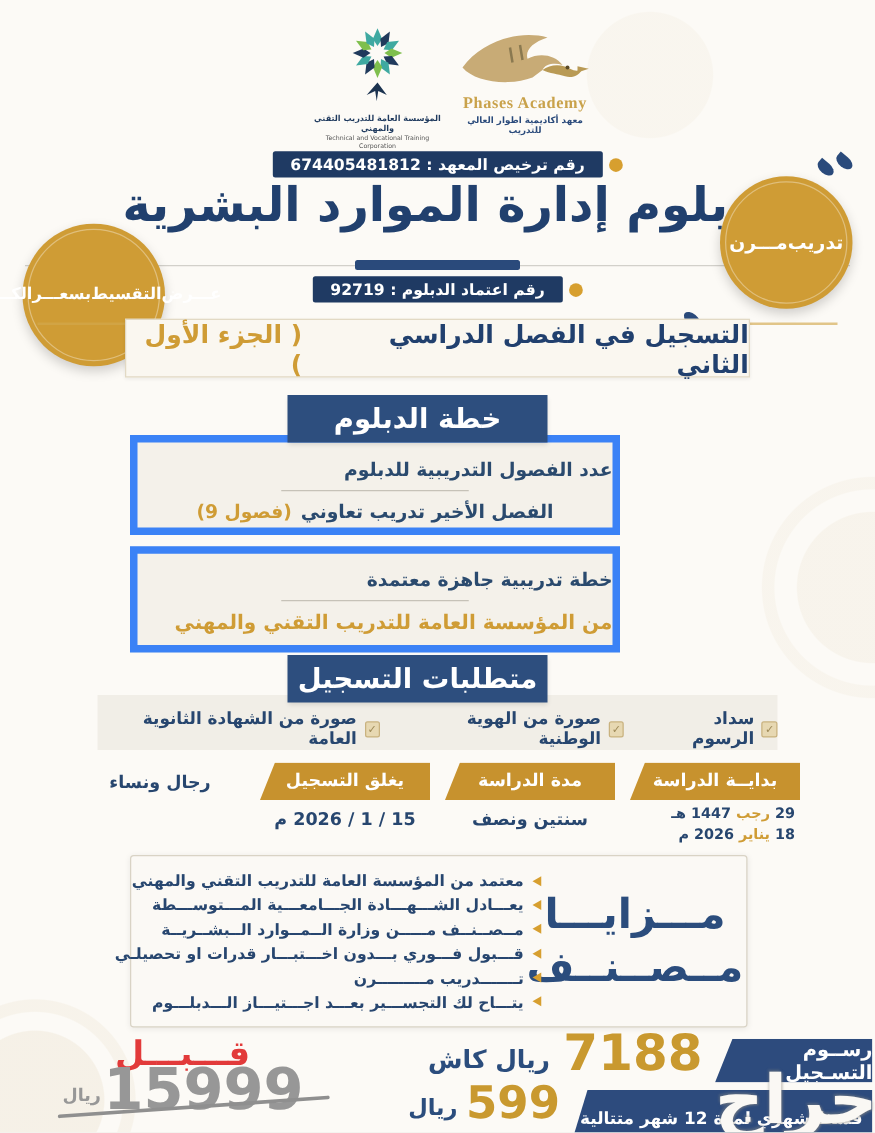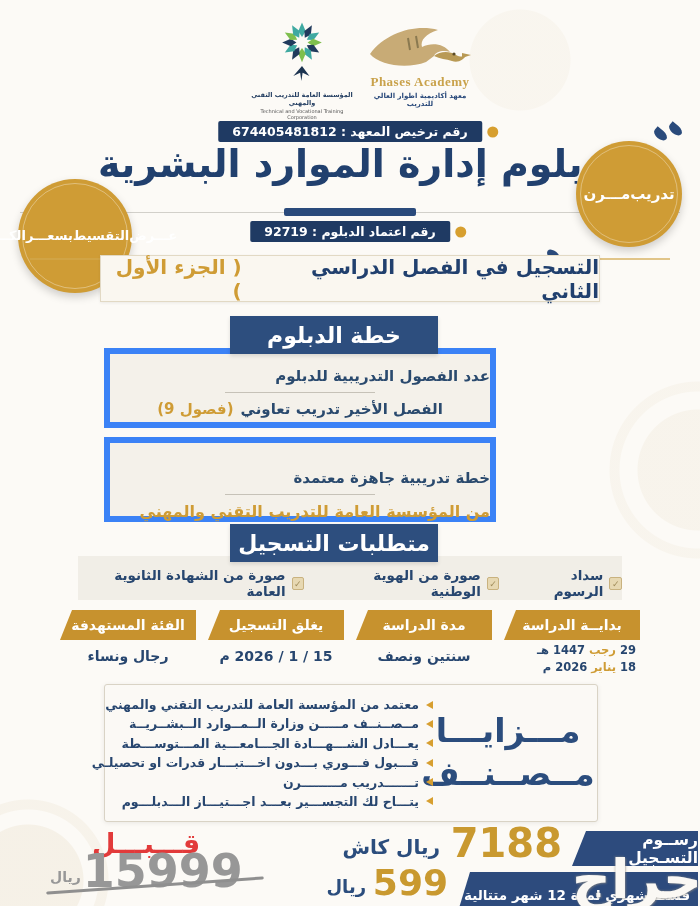--- a/index.html
+++ b/index.html
@@ -65,21 +65,21 @@
 
   
   .sec-header{ position:absolute; left:230px; width:208px; height:38px; background:#2d4e7e;
     color:#fff; font-size:22px; font-weight:bold; display:flex; align-items:center;
     justify-content:center; direction:rtl; z-index:2; box-shadow:0 2px 4px rgba(0,0,0,.12); }
   .hdr-plan{ top:316px; }
   .hdr-req{ top:524px; }
   .info-box{ position:absolute; left:104px; width:392px; background:#f4f1ea;
     border:6px solid #3b82f6; text-align:right; direction:rtl; }
   .box-plan1{ top:348px; height:80px; padding-top:13px; }
-  .box-plan2{ top:437px; height:85px; padding-top:26px; }
+  .box-plan2{ top:437px; height:85px; padding-top:12px; }
   .info-box .l1{ font-size:15px; font-weight:bold; color:#2a4a6e; }
   .info-box .div{ width:150px; height:1px; background:#c6c2b8; margin:7px auto; }
   .mix-line{ display:flex; direction:ltr; justify-content:center; gap:7px;
     font-size:15px; font-weight:bold; }
   .mix-line .gold{ color:#cf9c35; }
   .mix-line .dark{ color:#2a4a6e; }
   .box-plan2 .l2{ font-size:16px; font-weight:bold; color:#cf9c35; }
 
   
   .req-strip{ position:absolute; left:78px; top:556px; width:544px; height:44px;
@@ -294,42 +294,41 @@
     </div>
     <div class="col">
       <div class="hdr">مدة الدراسة</div>
       <div class="val">سنتين ونصف</div>
     </div>
     <div class="col">
       <div class="hdr">يغلق التسجيل</div>
       <div class="val">15 / 1 / 2026 م</div>
     </div>
     <div class="col">
-      <div class="hdr">الفئة المستهدفة</div>
       <div class="val">رجال ونساء</div>
     </div>
   </div>
 
   <div class="features">
     <div class="feat-title">
       <span>مـــزايـــا</span>
       <span>مــصــنــف</span>
     </div>
     <ul class="feat-list">
       <li class="feat-item">
         <span class="tri"></span>
         <span>معتمد من المؤسسة العامة للتدريب التقني والمهني</span>
         </li>
       <li class="feat-item">
         <span class="tri"></span>
+        <span>يعـــادل الشـــهـــادة الجـــامعـــية المـــتوســـطة</span>
+        </li>
+      <li class="feat-item">
+        <span class="tri"></span>
         <span>مــصــنــف مـــــن وزارة الــمــوارد الــبشــريــة</span>
-        </li>
-      <li class="feat-item">
-        <span class="tri"></span>
-        <span>يعـــادل الشـــهـــادة الجـــامعـــية المـــتوســـطة</span>
         </li>
       <li class="feat-item">
         <span class="tri"></span>
         <span>قـــبول فـــوري بـــدون اخـــتبـــار قدرات او تحصيلـي</span>
         </li>
       <li class="feat-item">
         <span class="tri"></span>
         <span>تـــــــدريب مـــــــــرن</span>
         </li>
       <li class="feat-item">

